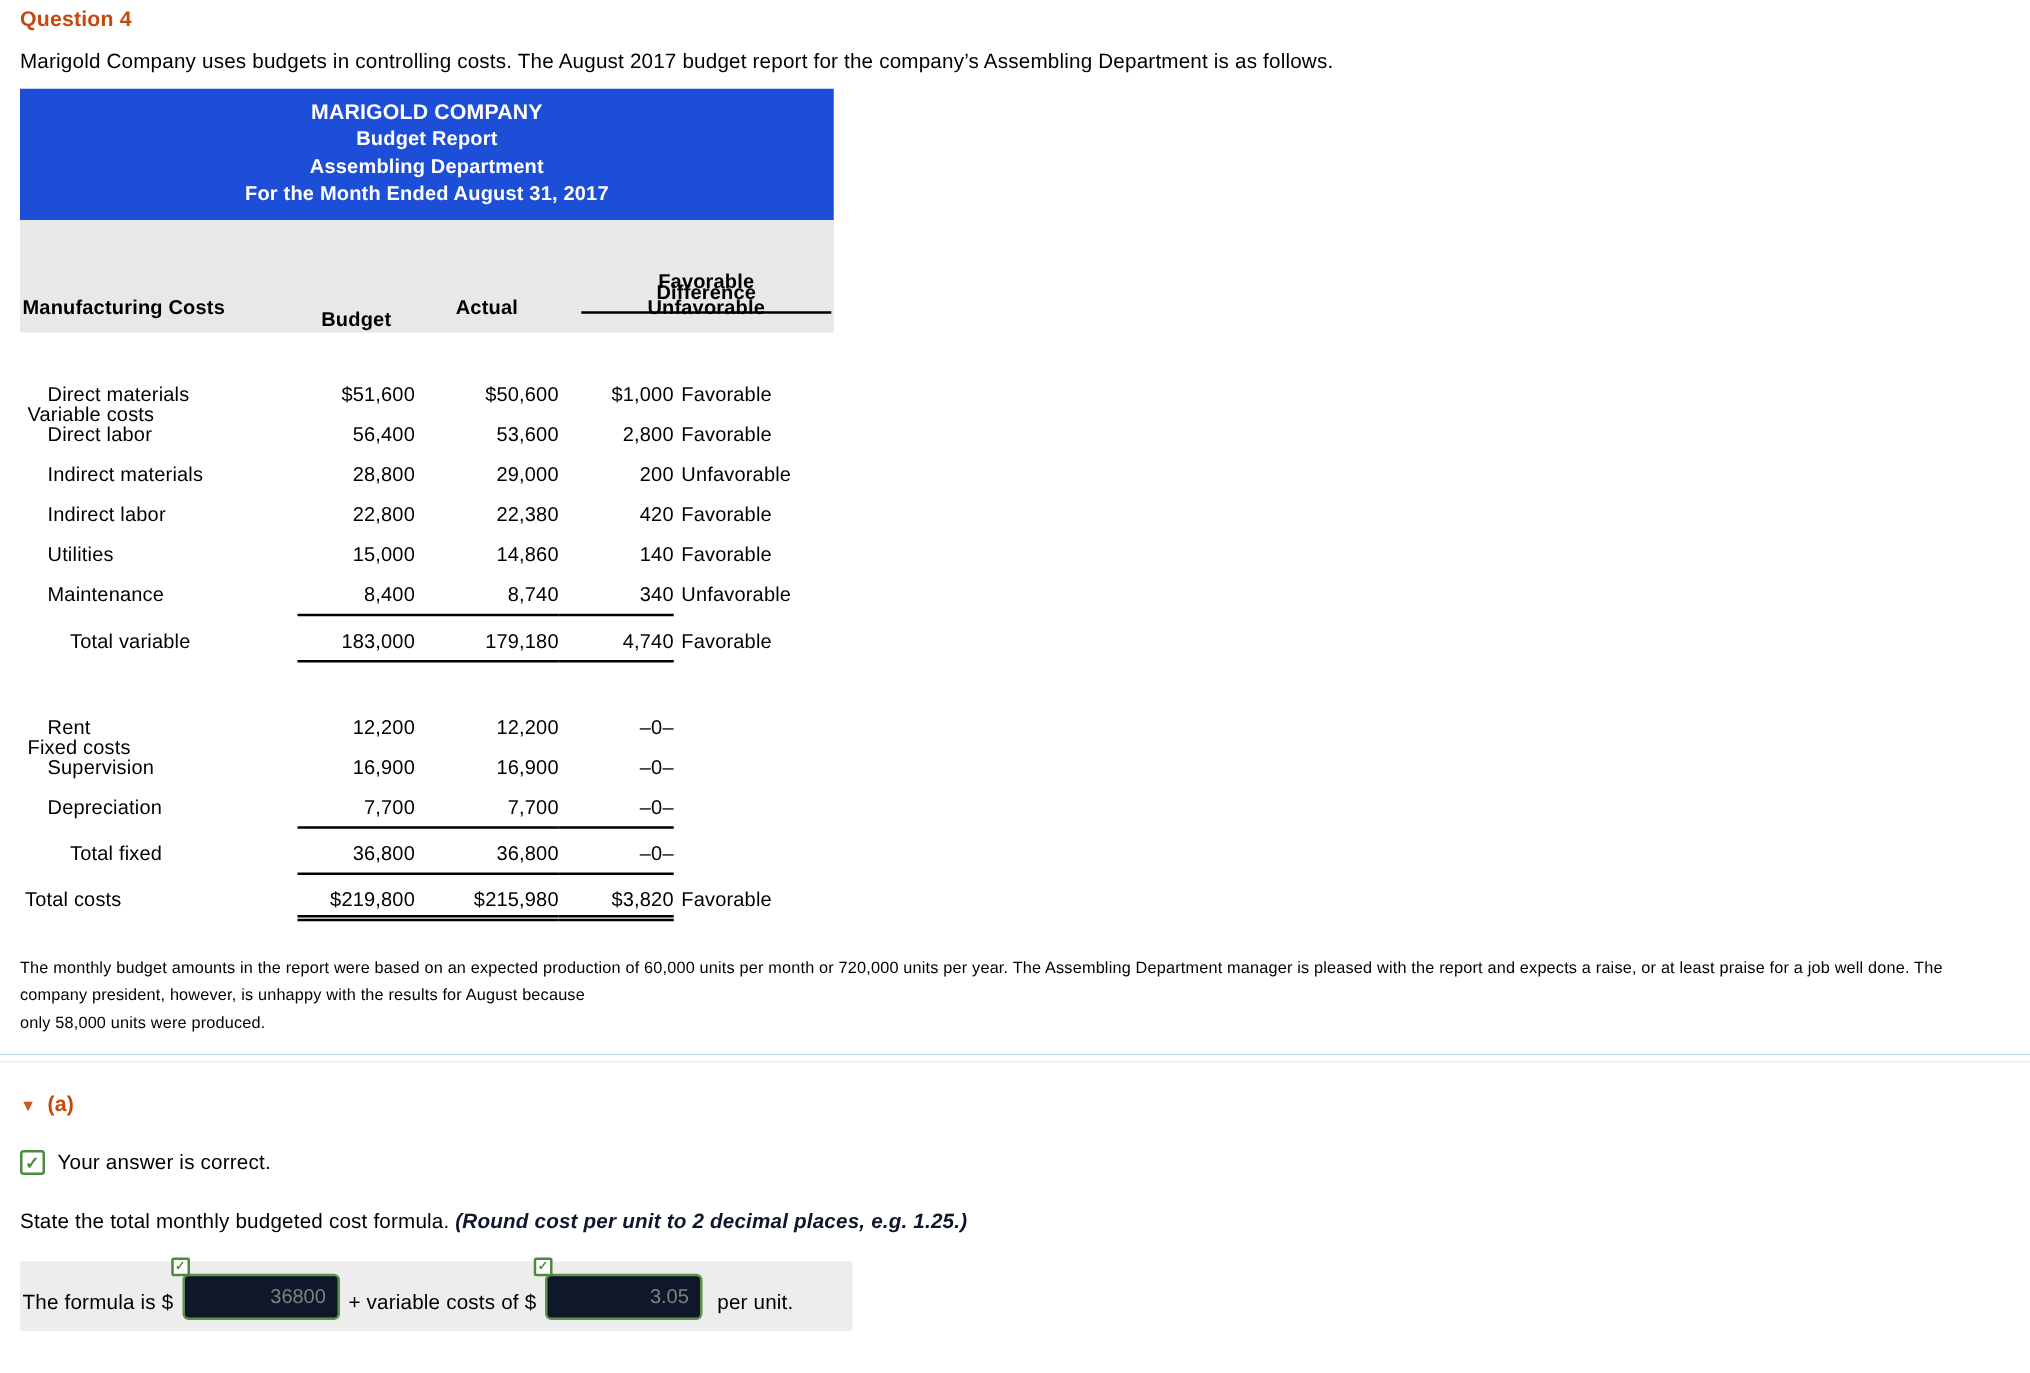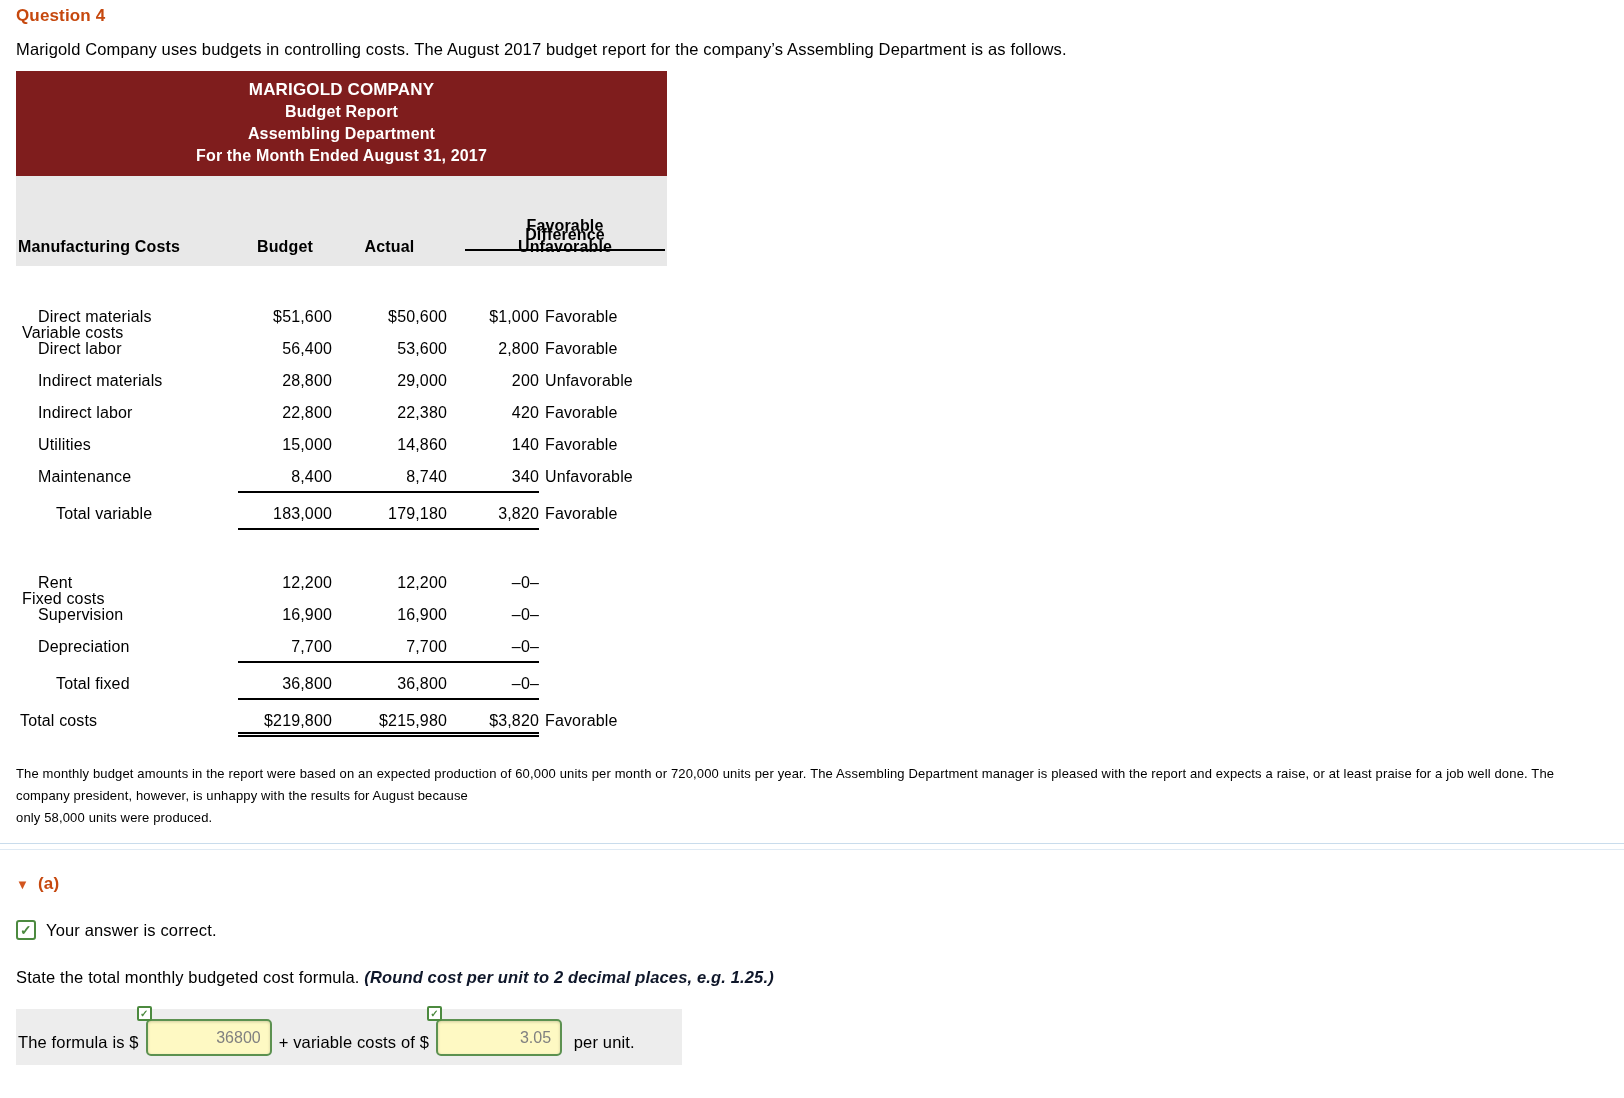--- a/index.html
+++ b/index.html
@@ -12,30 +12,30 @@
   }
   .page { position: relative; padding: 6px 0 0 16px; letter-spacing: 0.15px; }
 
   
   .q-title { color: #c6480e; font-size: 17px; font-weight: bold; }
   .intro { font-size: 16.5px; margin-top: 14px; }
 
   
   .report { width: 651px; margin-top: 12px; font-size: 16px; }
   .report-head {
-    background: #7f1d1d; color: #fff; text-align: center;
+    background: #1d4ed8; color: #fff; text-align: center;
     font-weight: bold; padding: 8px 0 9px; line-height: 22px;
   }
   .report-head .line0 { font-size: 17px; }
   .col-head { background: #e8e8e8; height: 90px; position: relative; font-weight: bold; }
   .diff-h  { position: absolute; left: 449px; top: 6px;  width: 200px; text-align: center; border-bottom: 2px solid #000; padding-bottom: 5px; margin-top: 44px; }
   .fav-h   { position: absolute; left: 449px; top: 41px; width: 200px; text-align: center; }
   .unfav-h { position: absolute; left: 449px; top: 62px; width: 200px; text-align: center; }
   .mc-h    { position: absolute; left: 2px;   top: 62px; }
-  .budget-h{ position: absolute; left: 222px; top: 62px; width: 94px;  text-align: center; }
+  .budget-h{ position: absolute; left: 222px; top: 72px; width: 94px;  text-align: center; }
   .actual-h{ position: absolute; left: 316px; top: 62px; width: 115px; text-align: center; }
 
   .rows { padding-top: 3px; }
   .row { display: flex; height: 32px; }
   .row.sp { margin-top: 5px; }
   .c { height: 32px; line-height: 32px; }
   .label { width: 222px; padding-left: 22px; }
   .label.sec   { padding-left: 6px; margin-top: 48px; }
   .label.tot   { padding-left: 40px; }
   .label.grand { padding-left: 4px; }
@@ -74,21 +74,21 @@
   .formula-box {
     position: relative; margin-top: 22px; width: 666px; height: 56px;
     background: #ededed; display: flex; align-items: flex-end;
     padding: 0 0 9px 2px; font-size: 16.5px;
   }
   .formula-box .txt { line-height: 21px; margin-bottom: 3px; white-space: pre; }
   .input-wrap { position: relative; display: inline-block; margin: 0 7px; }
   input.answer {
     width: 126px; height: 37px;
     border: 2px solid #5c9150; border-radius: 5px;
-    background: #fef9c3; color: #808080;
+    background: #0f172a; color: #808080;
     text-align: right; padding-right: 9px; font-size: 16px;
     font-family: "Liberation Sans", sans-serif;
     box-shadow: inset 0 1px 3px rgba(0,0,0,0.18);
     outline: none;
   }
   .mini-check {
     position: absolute; top: -13px; left: -9px;
     width: 15px; height: 15px; background: #fff;
     border: 2px solid #4c8a3f; border-radius: 2px;
     color: #4c8a3f; display: flex; align-items: center; justify-content: center;
@@ -171,21 +171,21 @@
         <div class="c num budget u">8,400</div>
         <div class="c num actual u">8,740</div>
         <div class="c num diff u">340</div>
         <div class="c word">Unfavorable</div>
       </div>
 
       <div class="row sp">
         <div class="c label tot">Total variable</div>
         <div class="c num budget u">183,000</div>
         <div class="c num actual u">179,180</div>
-        <div class="c num diff u">3,820</div>
+        <div class="c num diff u">4,740</div>
         <div class="c word">Favorable</div>
       </div>
 
       <div class="row sp">
         <div class="c label sec">Fixed costs</div>
       </div>
 
       <div class="row">
         <div class="c label">Rent</div>
         <div class="c num budget">12,200</div>

